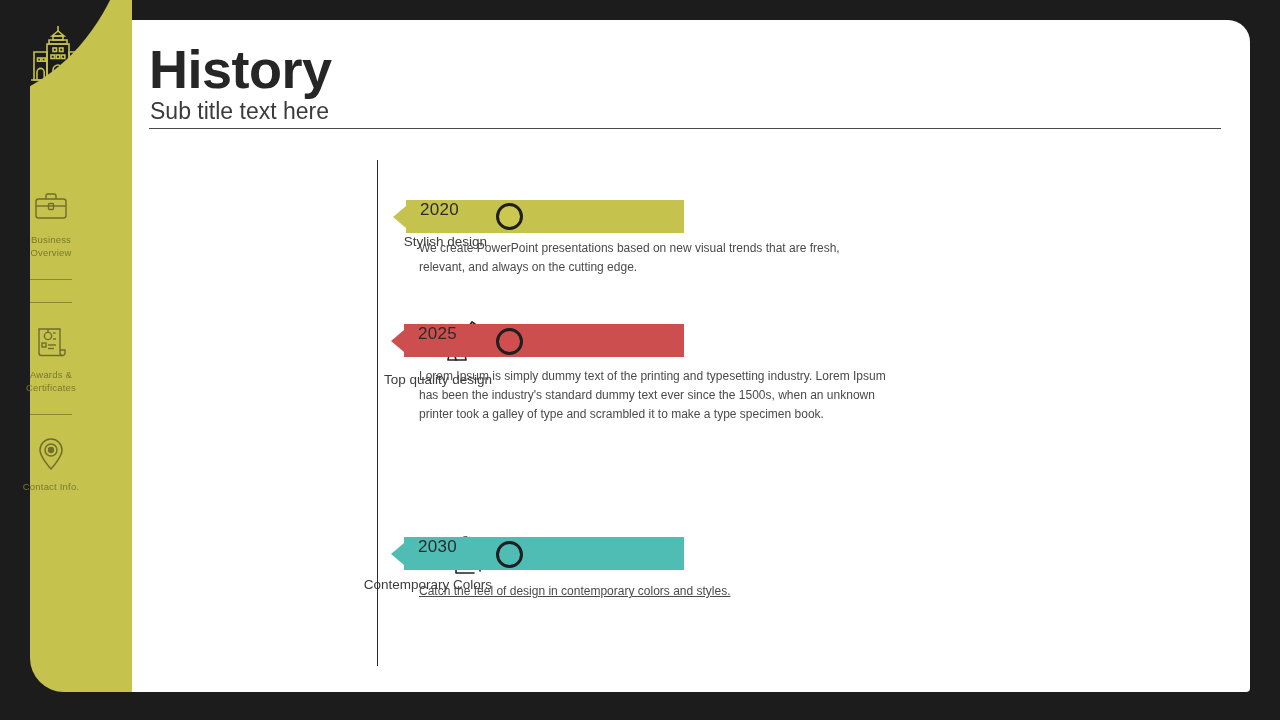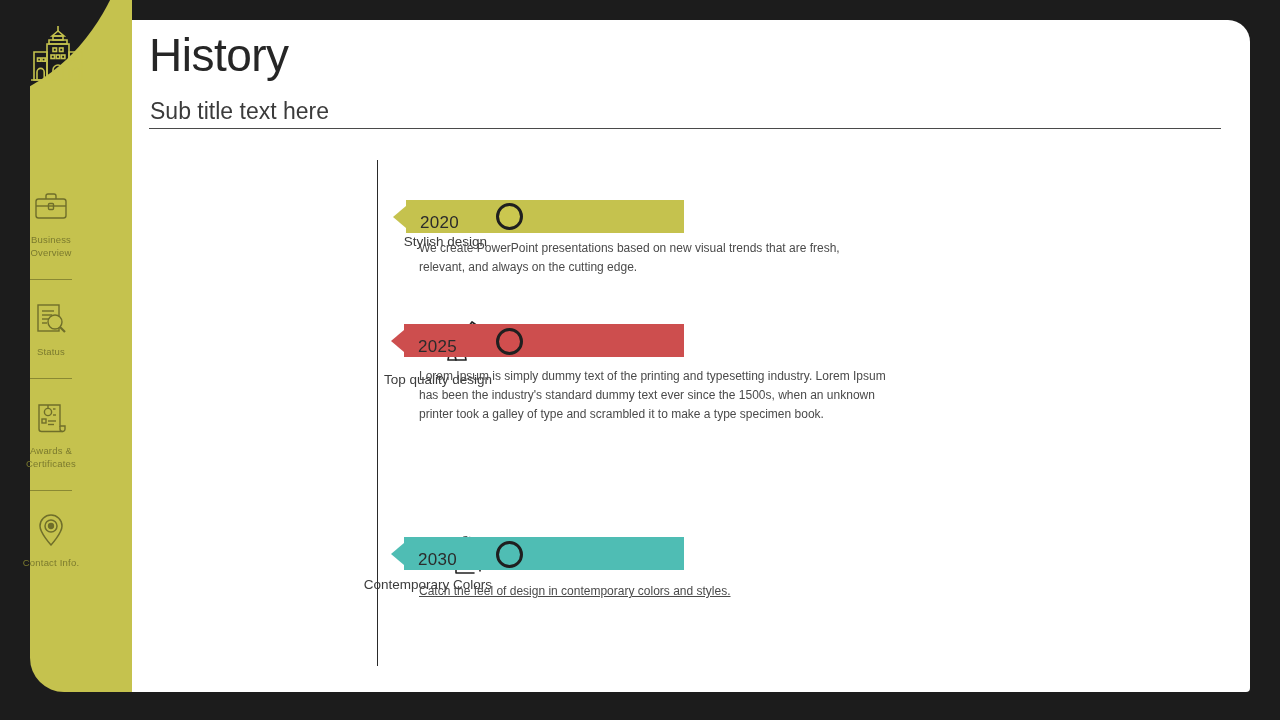--- a/index.html
+++ b/index.html
@@ -74,23 +74,23 @@
     left: 132px; top: 20px;
     width: 1118px; height: 672px;
     background: #ffffff;
     border-top-right-radius: 22px;
     border-bottom-right-radius: 4px;
   }
 
   
   #page-title {
     position: absolute;
-    left: 17px; top: 8px;
-    font-size: 46px;
-    font-weight: normal;
+    left: 17px; top: 18px;
+    font-size: 54px;
+    font-weight: bold;
     color: #262626;
     letter-spacing: -0.5px;
   }
   #page-subtitle {
     position: absolute;
     left: 18px; top: 78px;
     font-size: 23px;
     color: #3b3b3b;
     font-weight: 300;
   }
@@ -126,21 +126,21 @@
   .tl-dot {
     position: absolute;
     width: 27px; height: 27px;
     border-radius: 50%;
     border: 3.5px solid #1f1f1f;
     z-index: 3;
   }
   .tl-bar {
     position: absolute;
     height: 33px;
-    display: flex; align-items: flex-end;
+    display: flex; align-items: flex-start;
   }
   .tl-bar-arrow {
     position: absolute;
     left: -13px; top: 50%;
     margin-top: -11px;
     width: 0; height: 0;
     border-top: 11px solid transparent;
     border-bottom: 11px solid transparent;
   }
   .tl-year {
@@ -222,34 +222,20 @@
           <line x1="2" y1="14" x2="32" y2="14"></line>
           <rect x="14.5" y="11.5" width="5" height="6" rx="1"></rect>
         </svg>
       </div>
       <div class="nav-label">Business
 Overview</div>
     </div>
 
     <div class="nav-divider"></div>
 
-    <div class="nav-item">
-      <div class="nav-icon">
-        <svg viewBox="0 0 34 32" width="34" height="32" fill="none" stroke="#6f6e2a" stroke-width="1.4">
-          <rect x="4" y="2" width="21" height="26"></rect>
-          <line x1="8" y1="8" x2="20" y2="8"></line>
-          <line x1="8" y1="12" x2="18" y2="12"></line>
-          <line x1="8" y1="16" x2="15" y2="16"></line>
-          <line x1="8" y1="20" x2="13" y2="20"></line>
-          <circle cx="21" cy="19" r="7" fill="#c5c24e"></circle>
-          <line x1="26" y1="24" x2="31" y2="29" stroke-width="2.2"></line>
-        </svg>
-      </div>
-      <div class="nav-label">Status</div>
-    </div>
 
     <div class="nav-divider"></div>
 
     <div class="nav-item">
       <div class="nav-icon">
         <svg viewBox="0 0 34 32" width="34" height="32" fill="none" stroke="#6f6e2a" stroke-width="1.4">
           <path d="M5 3 L26 3 L26 24 L31 24 L31 27 a2.5 2.5 0 0 1 -2.5 2.5 L7.5 29.5 a2.5 2.5 0 0 1 -2.5 -2.5 Z"></path>
           <path d="M26 24 L26 27 a2.5 2.5 0 0 0 2.5 2.5"></path>
           <circle cx="14" cy="10" r="3.6"></circle>
           <line x1="14" y1="3" x2="14" y2="6.4"></line>

